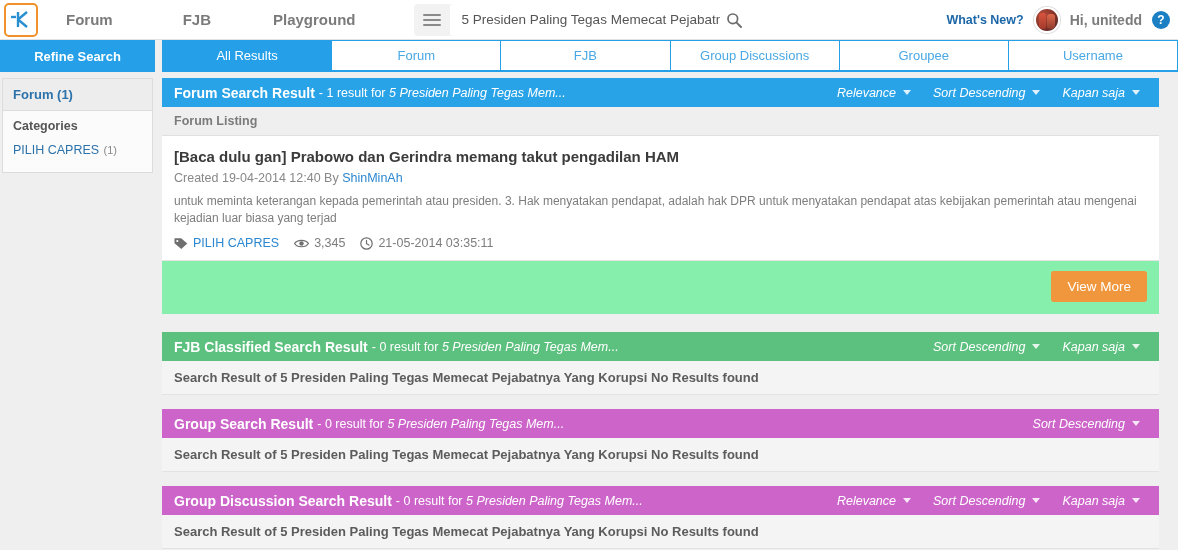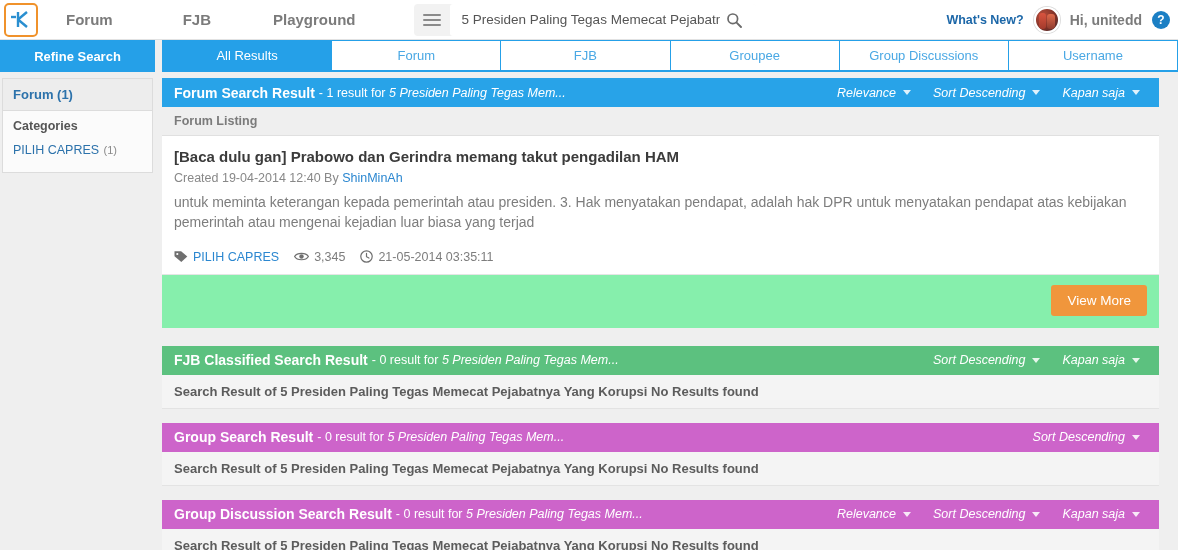--- a/index.html
+++ b/index.html
@@ -171,21 +171,21 @@
     border-bottom:1px solid #e3e3e3;
   }
 
   .result-card { background:#fff; border-bottom:1px solid #e5e5e5; padding: 12px 12px 10px 12px; }
   .result-title {
     color:#3b3b3b; font-size:15px; font-weight:bold; margin-bottom:6px;
     text-decoration:none; display:block;
   }
   .result-created { color:#888; font-size:12.5px; margin-bottom:8px; }
   .result-created a { color:#2b87d0; text-decoration:none; }
-  .result-snippet { color:#7d7d7d; font-size:14px; line-height:1.42; margin-bottom:17px; max-width: 972px; }
+  .result-snippet { color:#7d7d7d; font-size:12px; line-height:1.42; margin-bottom:9px; max-width: 972px; }
   .meta { display:flex; align-items:center; gap: 7px; color:#7d7d7d; font-size:12.5px; }
   .meta-item { display:flex; align-items:center; gap:5px; margin-right:8px; }
   .meta-item a { color:#2b87d0; text-decoration:none; }
 
   .viewmore-row { background:#86efac; padding: 10px 12px 12px 0; display:flex; justify-content:flex-end; }
   .viewmore {
     background:#f0963c; color:#fff; border:none; border-radius:3px;
     padding: 8px 16px; font-size:13.5px; cursor:pointer;
     font-family:"Liberation Sans", sans-serif;
   }
@@ -237,22 +237,22 @@
     <div class="help-icon">?</div>
   </div>
 </div>
 
 <div class="tabrow">
   <div class="refine-tab">Refine Search</div>
   <div class="tabs">
     <div class="tab active">All Results</div>
     <div class="tab">Forum</div>
     <div class="tab">FJB</div>
+    <div class="tab">Group Discussions</div>
     <div class="tab">Groupee</div>
-    <div class="tab">Group Discussions</div>
     <div class="tab">Username</div>
   </div>
 </div>
 
 <div class="body-wrap">
 
   <div class="sidebar">
     <div class="side-panel">
       <div class="side-head">Forum (1)</div>
       <div class="side-body">

